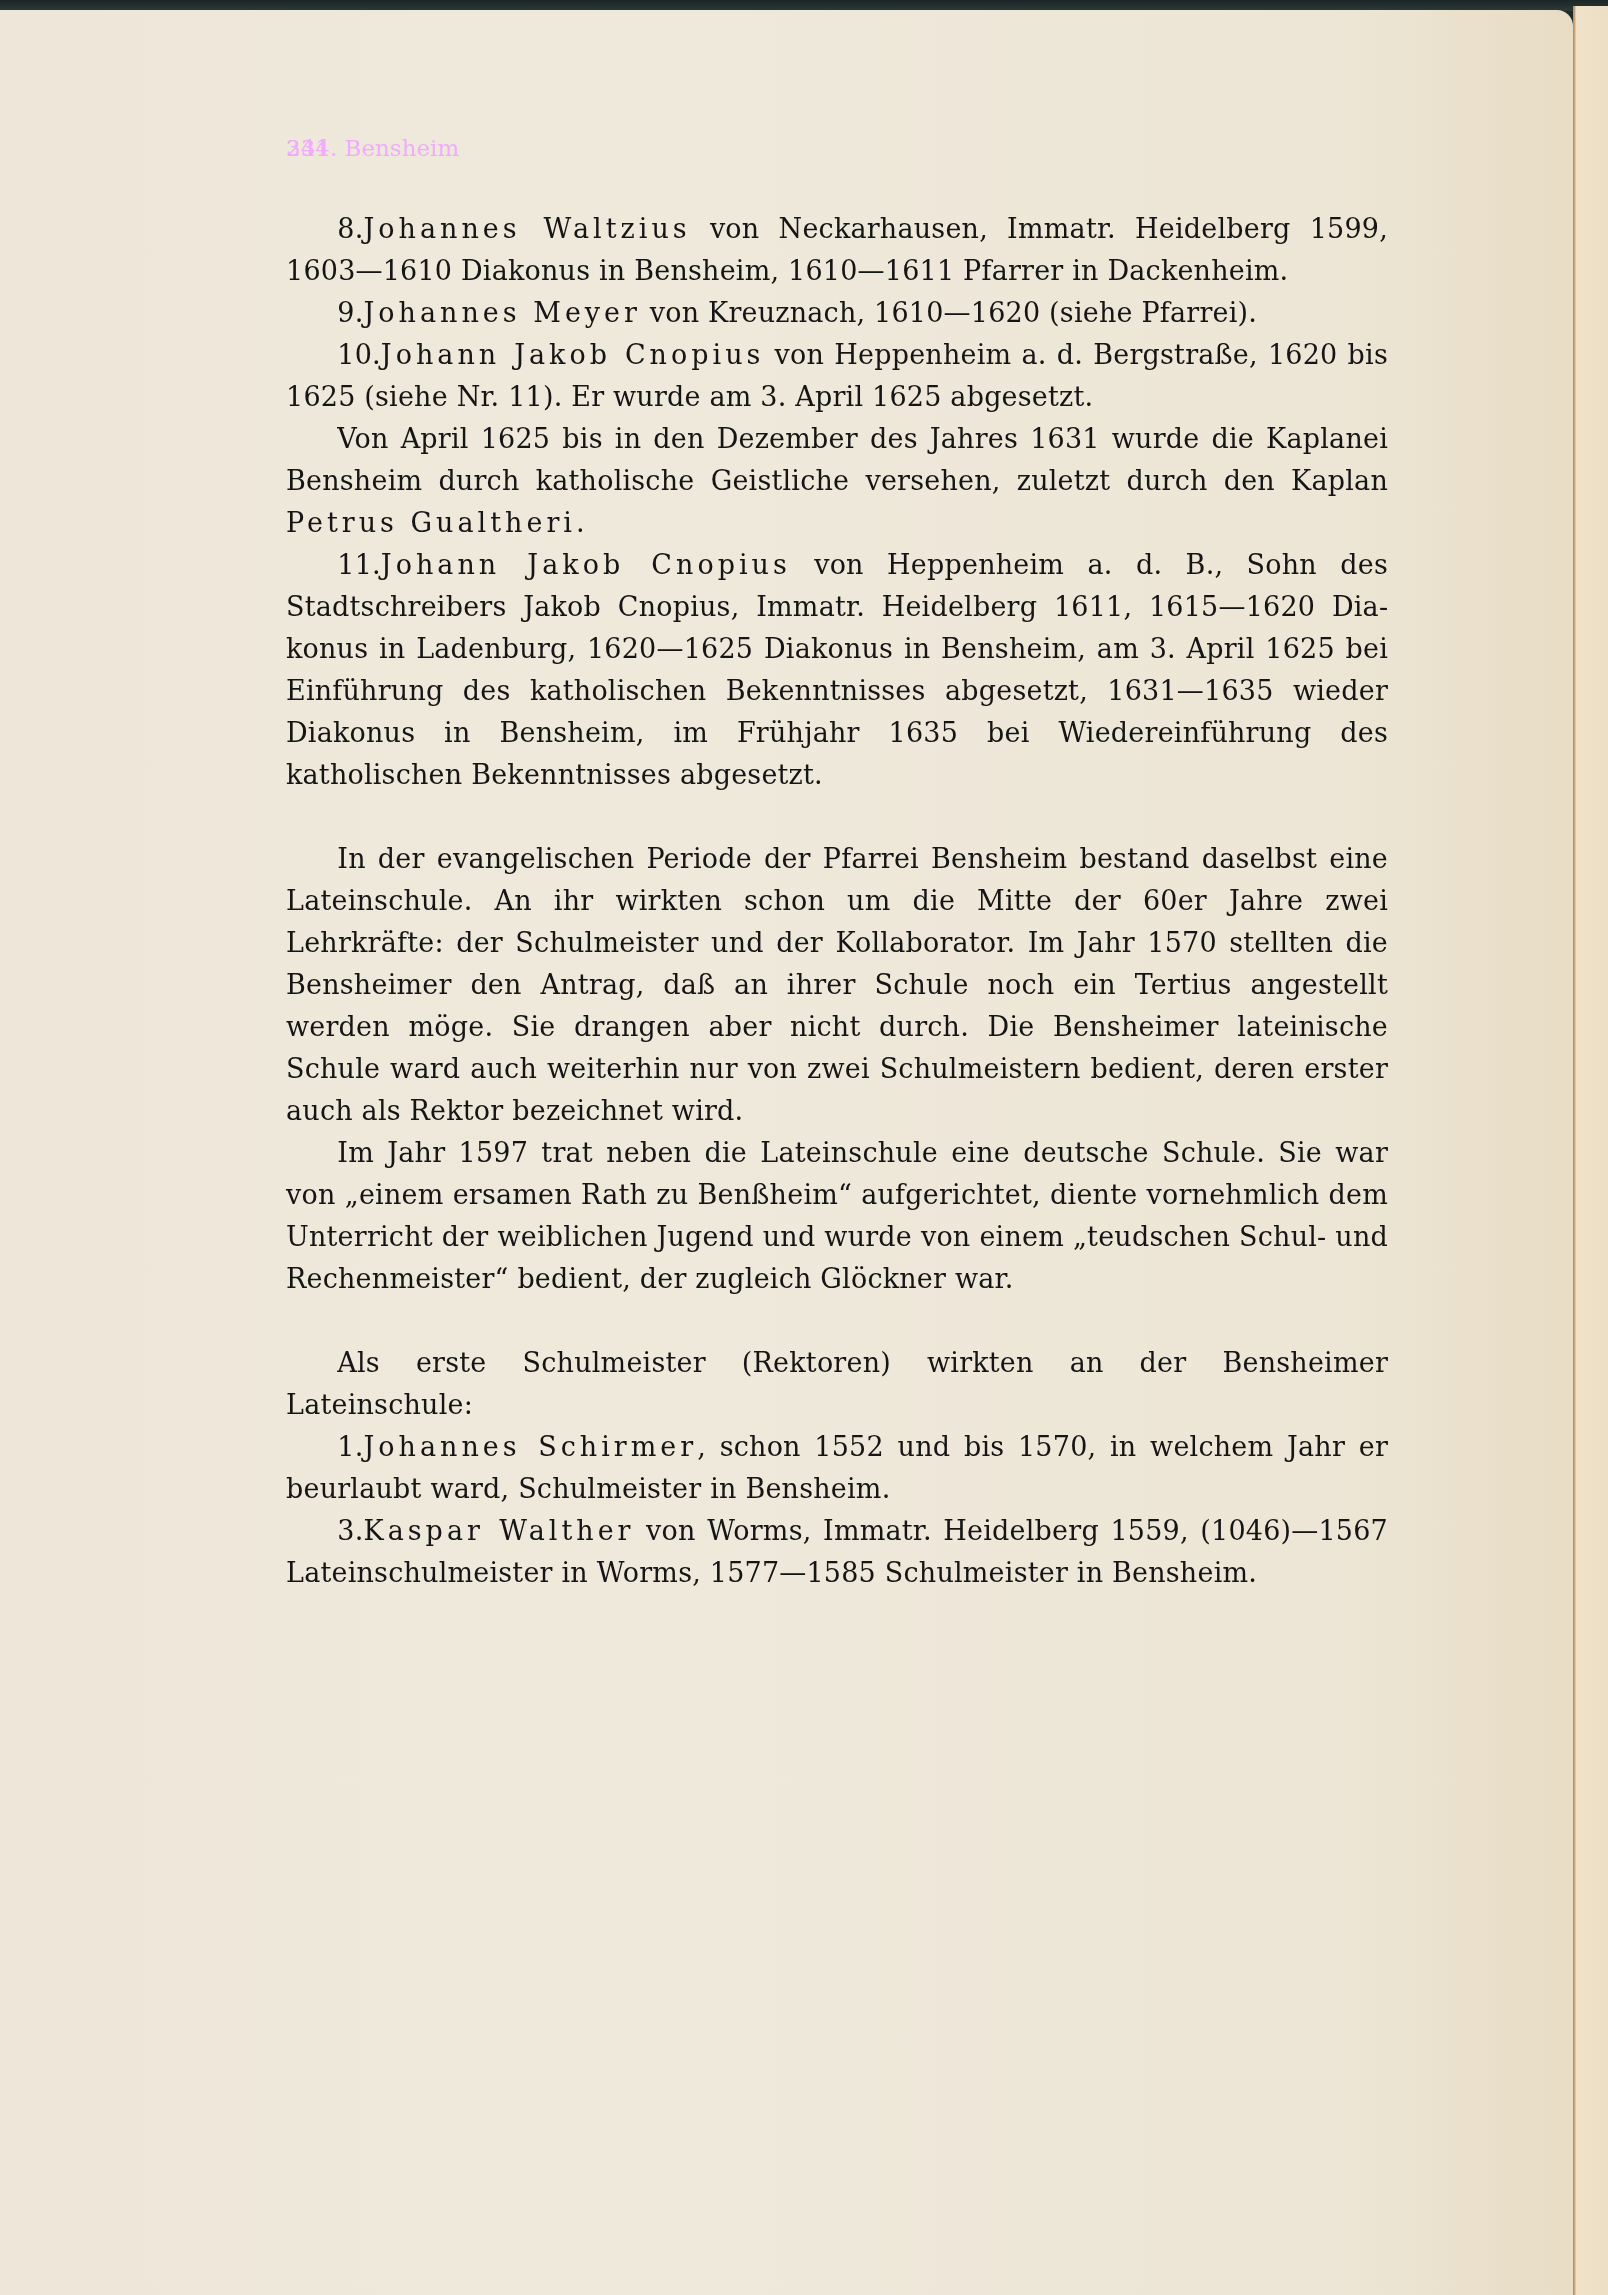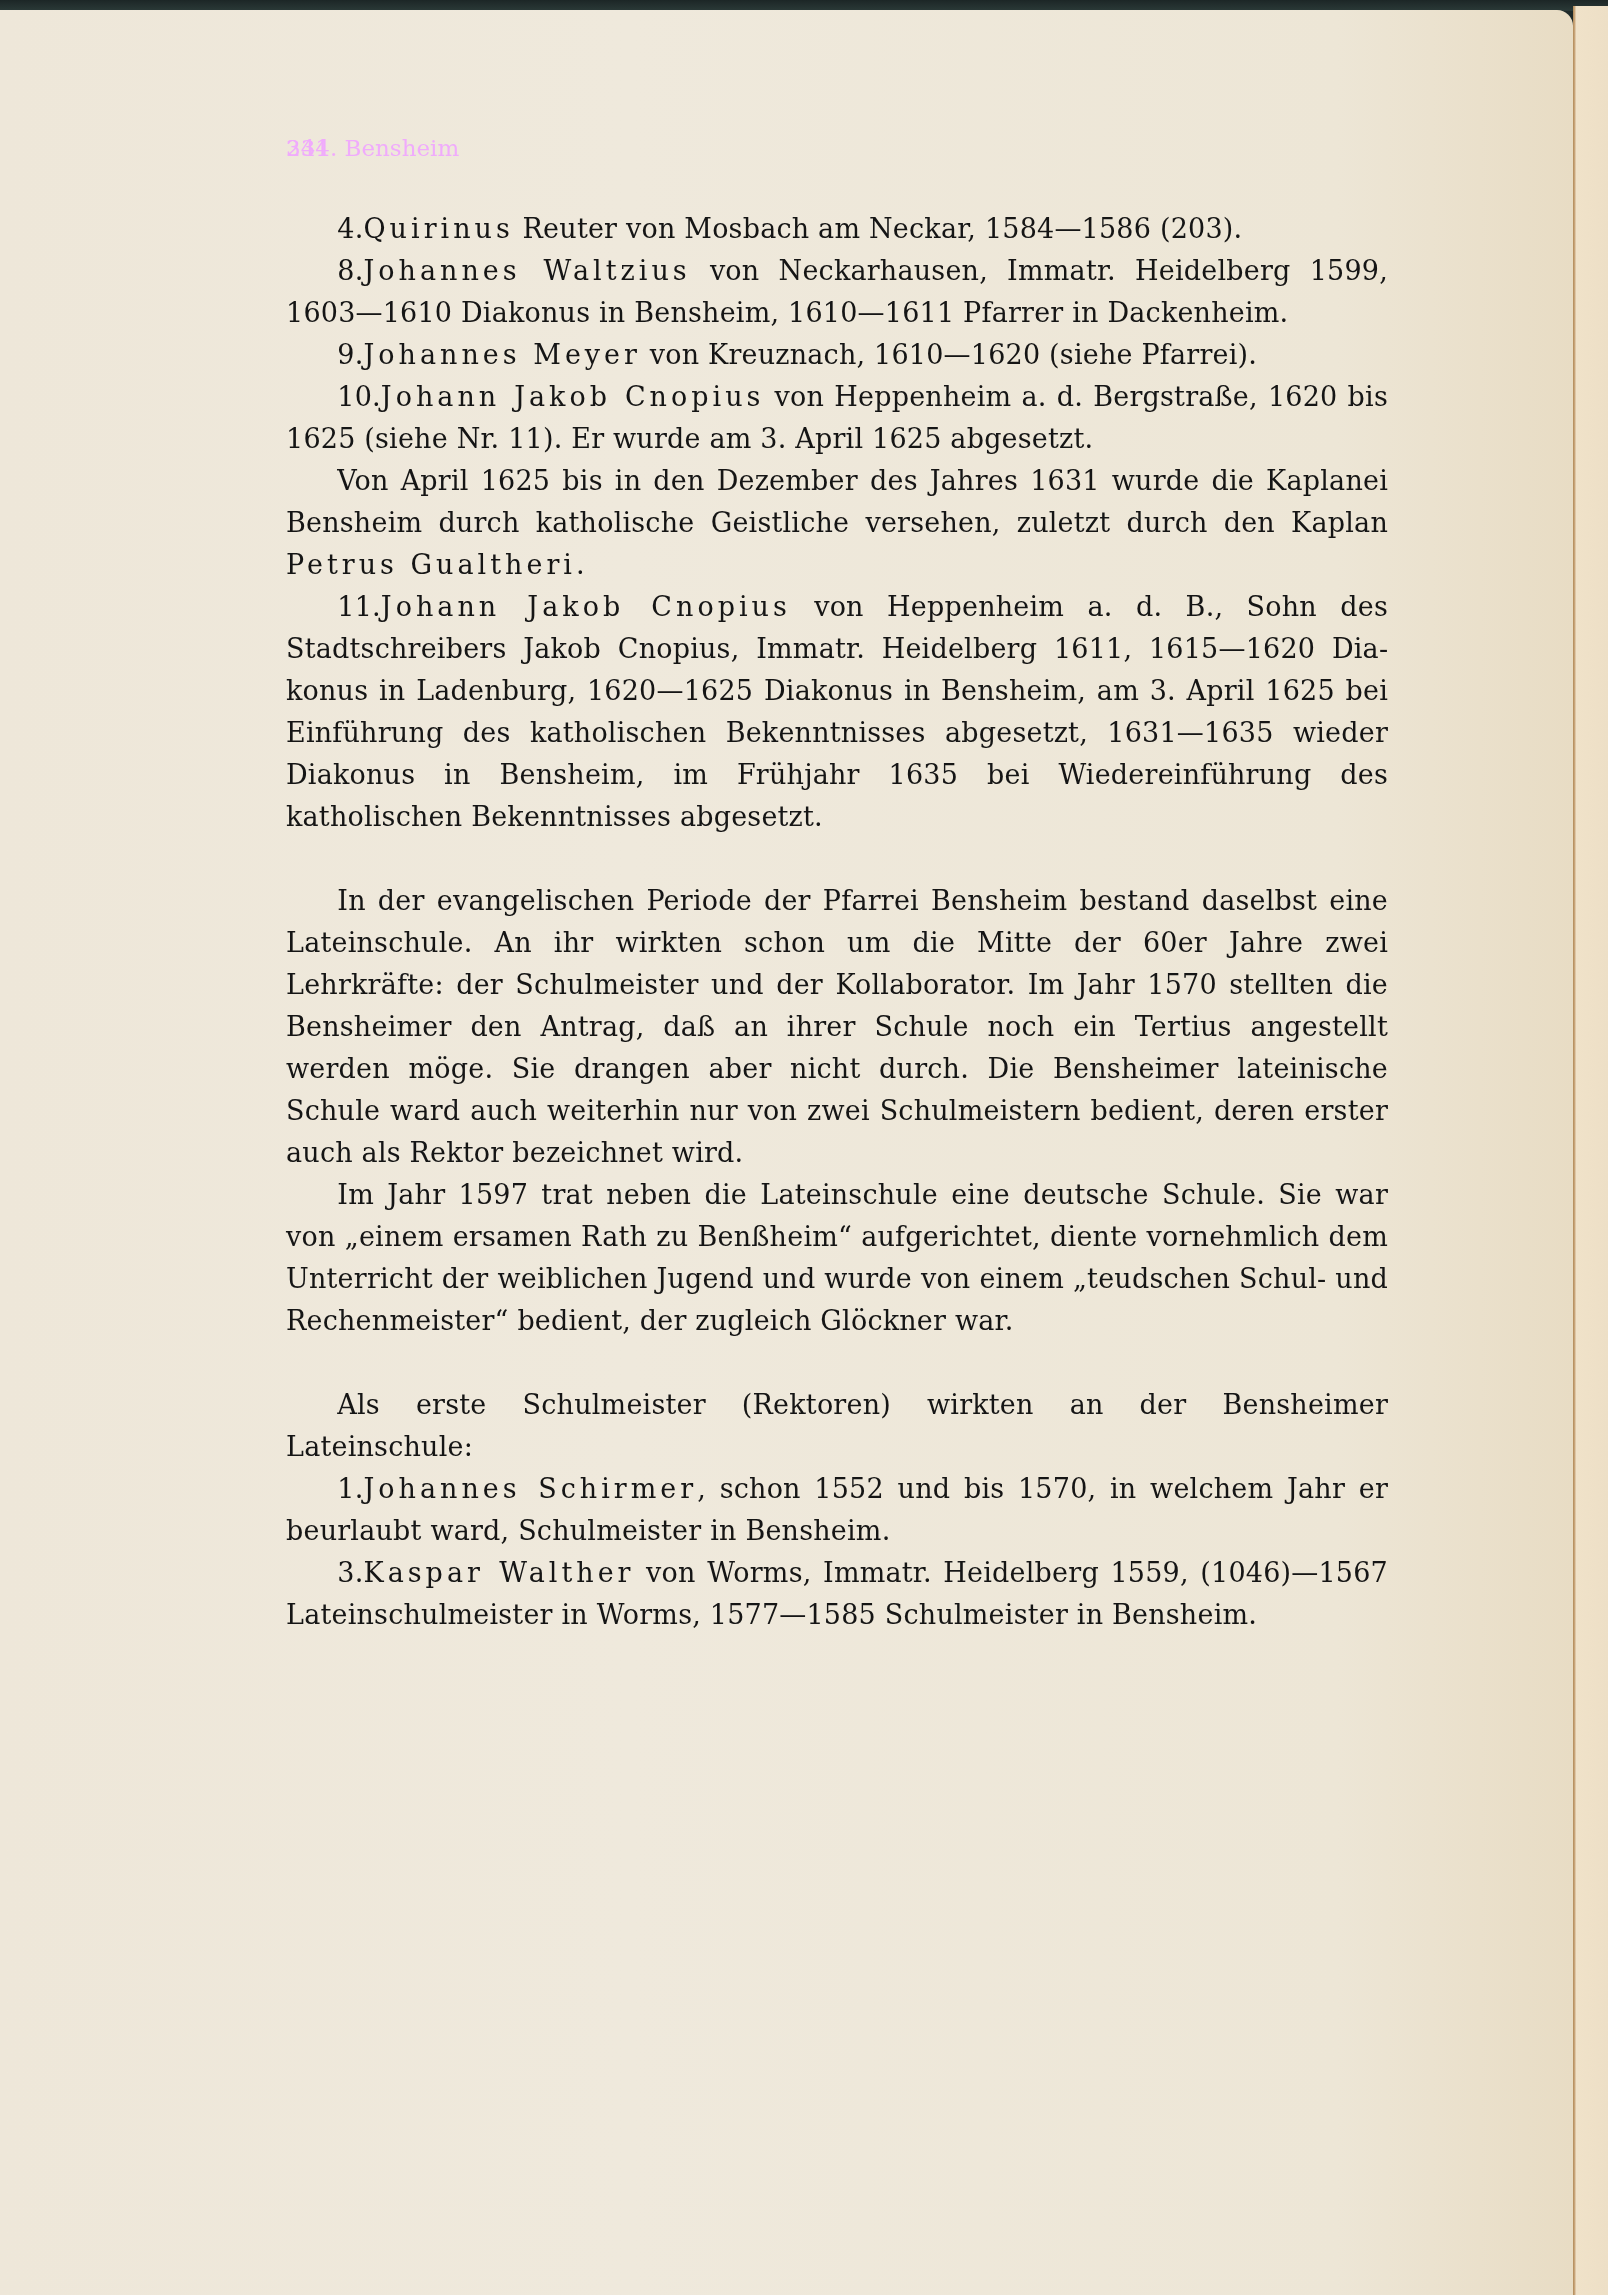--- a/index.html
+++ b/index.html
@@ -45,21 +45,20 @@
 <div class="page">
 </div>
 
 <div class="header">
   <span class="pno">334</span>
   <span class="running">241. Bensheim</span>
 </div>
 
 <div class="text">
 
-  <p><span>4.</span><span class="sp">Quirinus</span><span> Reuter von Mosbach am Neckar, 1584—1586 (203).</span></p>
   <p><span>8.</span><span class="sp">Johannes Waltzius</span><span> von Neckarhausen, Immatr. Heidelberg 1599, 1603—1610 Diakonus in Bensheim, 1610—1611 Pfarrer in Dackenheim.</span></p>
   <p><span>9.</span><span class="sp">Johannes Meyer</span><span> von Kreuznach, 1610—1620 (siehe Pfarrei).</span></p>
   <p><span>10.</span><span class="sp">Johann Jakob Cnopius</span><span> von Heppenheim a. d. Bergstraße, 1620 bis 1625 (siehe Nr. 11). Er wurde am 3. April 1625 abgesetzt.</span></p>
   <p><span>Von April 1625 bis in den Dezember des Jahres 1631 wurde die Kaplanei Bensheim durch katholische Geistliche versehen, zuletzt durch den Kaplan </span><span class="sp">Petrus Gualtheri</span><span>.</span></p>
   <p><span>11.</span><span class="sp">Johann Jakob Cnopius</span><span> von Heppenheim a. d. B., Sohn des Stadtschreibers Jakob Cnopius, Immatr. Heidelberg 1611, 1615—1620 Dia­konus in Ladenburg, 1620—1625 Diakonus in Bensheim, am 3. April 1625 bei Einführung des katholischen Bekenntnisses abgesetzt, 1631—1635 wieder Dia­konus in Bensheim, im Frühjahr 1635 bei Wiedereinführung des katholischen Bekenntnisses abgesetzt.</span></p>
 
   <div class="gap"></div>
 
   <p>In der evangelischen Periode der Pfarrei Bensheim bestand daselbst eine Lateinschule. An ihr wirkten schon um die Mitte der 60er Jahre zwei Lehrkräfte: der Schulmeister und der Kollaborator. Im Jahr 1570 stellten die Bensheimer den Antrag, daß an ihrer Schule noch ein Tertius angestellt werden möge. Sie drangen aber nicht durch. Die Bensheimer lateinische Schule ward auch weiterhin nur von zwei Schulmeistern bedient, deren erster auch als Rektor bezeichnet wird.</p>
   <p>Im Jahr 1597 trat neben die Lateinschule eine deutsche Schule. Sie war von „einem ersamen Rath zu Benßheim“ aufgerichtet, diente vornehmlich dem Unter­richt der weiblichen Jugend und wurde von einem „teudschen Schul- und Rechen­meister“ bedient, der zugleich Glöckner war.</p>

